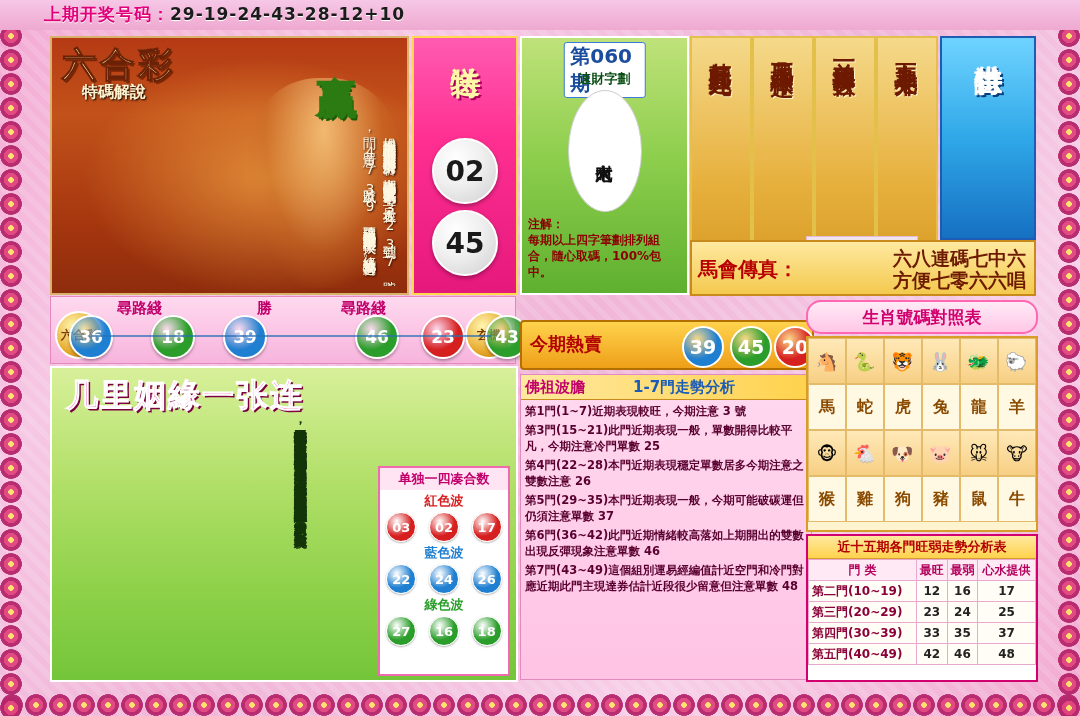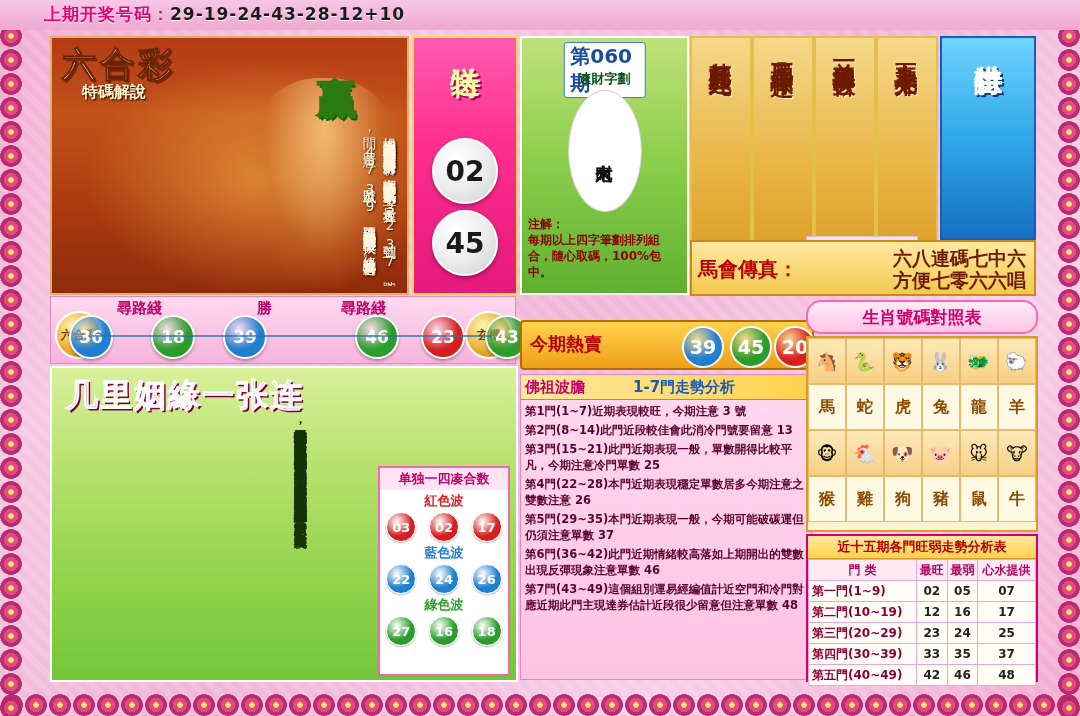--- a/index.html
+++ b/index.html
@@ -432,21 +432,20 @@
       </div>
   </div>
 
   <div class="col" id="gate">
     <div class="hd">
       <div class="a">佛祖波膽</div>
       <div class="b">1-7門走勢分析</div>
     </div>
     <div class="lines" id="gate-lines">
         <p>第1門(1~7)近期表現較旺，今期注意 3 號</p>
-        <p>第2門(8~14)此門近段較佳會此消冷門號要留意 13</p>
         <p>第3門(15~21)此門近期表現一般，單數開得比較平凡，今期注意冷門單數 25</p>
         <p>第4門(22~28)本門近期表現穩定單數居多今期注意之雙數注意 26</p>
         <p>第5門(29~35)本門近期表現一般，今期可能破碳運但仍須注意單數 37</p>
         <p>第6門(36~42)此門近期情緒較高落如上期開出的雙數出現反彈現象注意單數 46</p>
         <p>第7門(43~49)這個組別運易經編值計近空門和冷門對應近期此門主現達券估計近段很少留意但注意單數 48</p>
       </div>
   </div>
 
   <div class="col" id="zodiactitle">
     <span>生肖號碼對照表</span>
@@ -515,26 +514,20 @@
     <table>
       <thead>
           <tr id="t15-head">
             <th>門 类</th>
             <th>最旺</th>
             <th>最弱</th>
             <th>心水提供</th>
           </tr>
         </thead>
       <tbody id="t15-body">
-          <tr>
-            <td class="first">第一門(1~9)</td>
-            <td>02</td>
-            <td>05</td>
-            <td>07</td>
-          </tr>
           <tr>
             <td class="first">第二門(10~19)</td>
             <td>12</td>
             <td>16</td>
             <td>17</td>
           </tr>
           <tr>
             <td class="first">第三門(20~29)</td>
             <td>23</td>
             <td>24</td>

